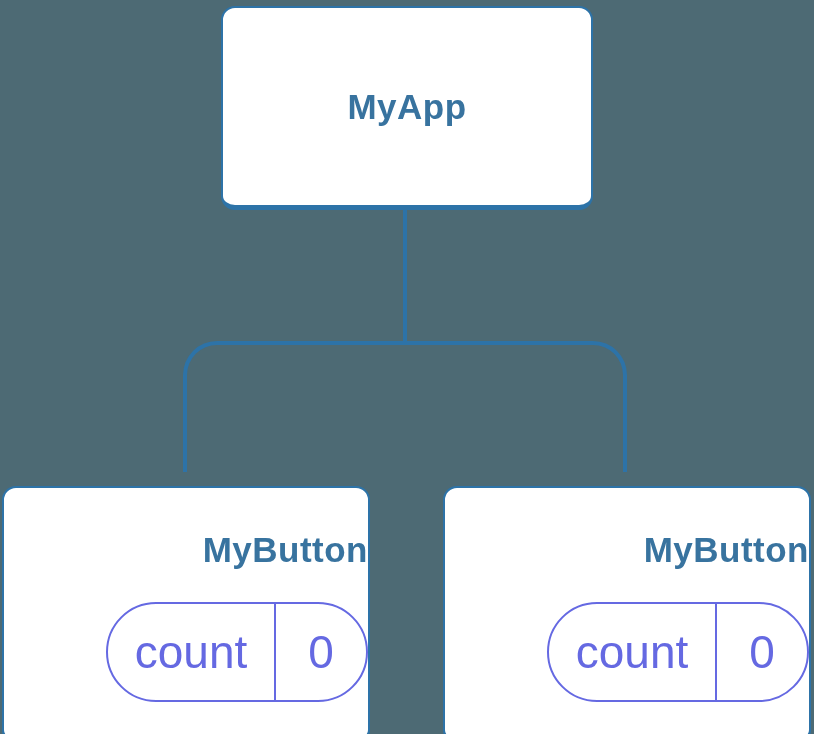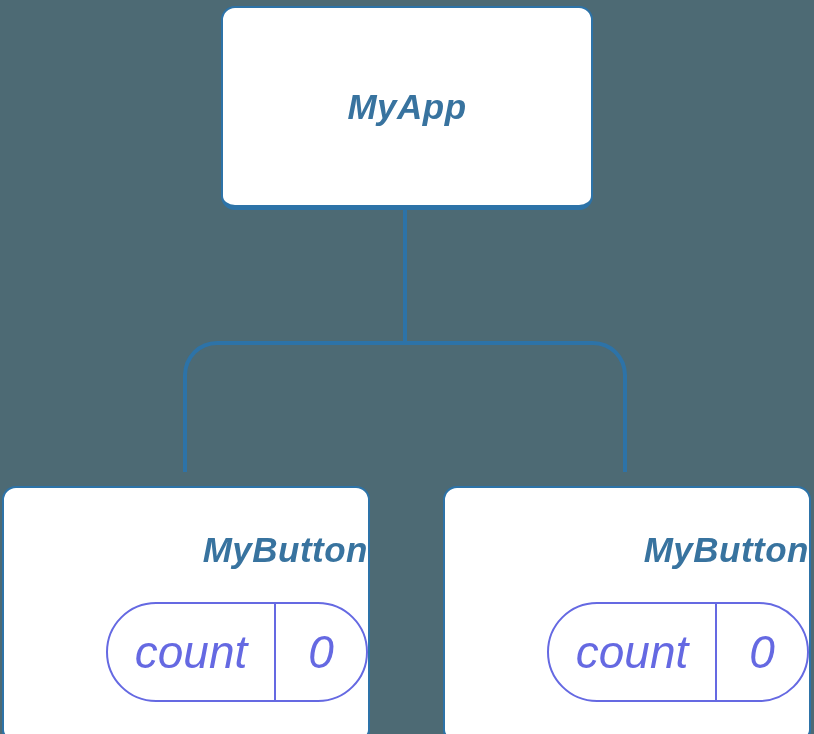--- a/index.html
+++ b/index.html
@@ -2,21 +2,21 @@
 <html style="--bg: #4D6A74; --line: #2D73A8; --heading: #38739F; --purple: #6569E2; --card: #FFFFFF;"><head>
 <meta charset="utf-8">
 <style>
   :root {
     --bg: #4D6A74;
     --line: #2D73A8;
     --heading: #38739F;
     --purple: #6569E2;
     --card: #FFFFFF;
   }
-  * { margin: 0; padding: 0; box-sizing: border-box; font-style: italic; }
+  * { margin: 0; padding: 0; box-sizing: border-box; }
   html, body { background: var(--bg); }
   #stage {
     position: relative;
     width: 814px;
     height: 734px;
     background: var(--bg);
     overflow: hidden;
     font-family: "Liberation Sans", sans-serif;
   }
   .card {

